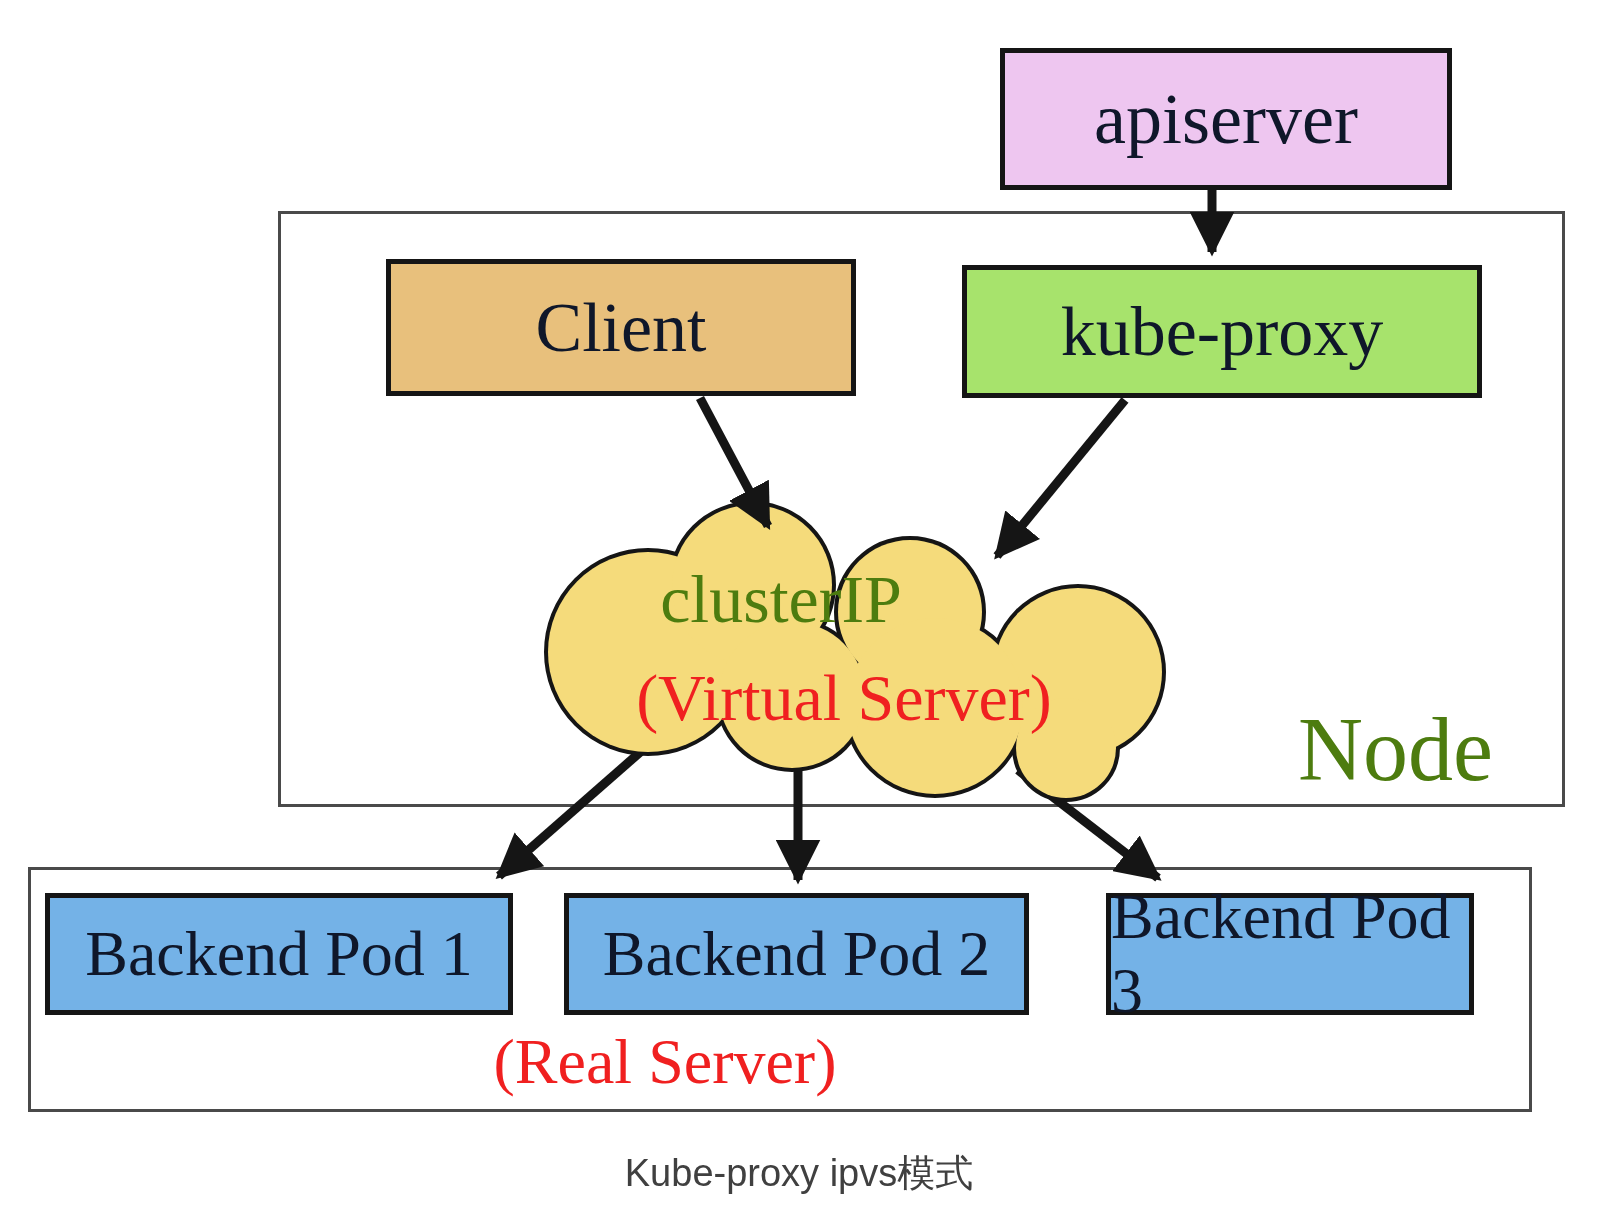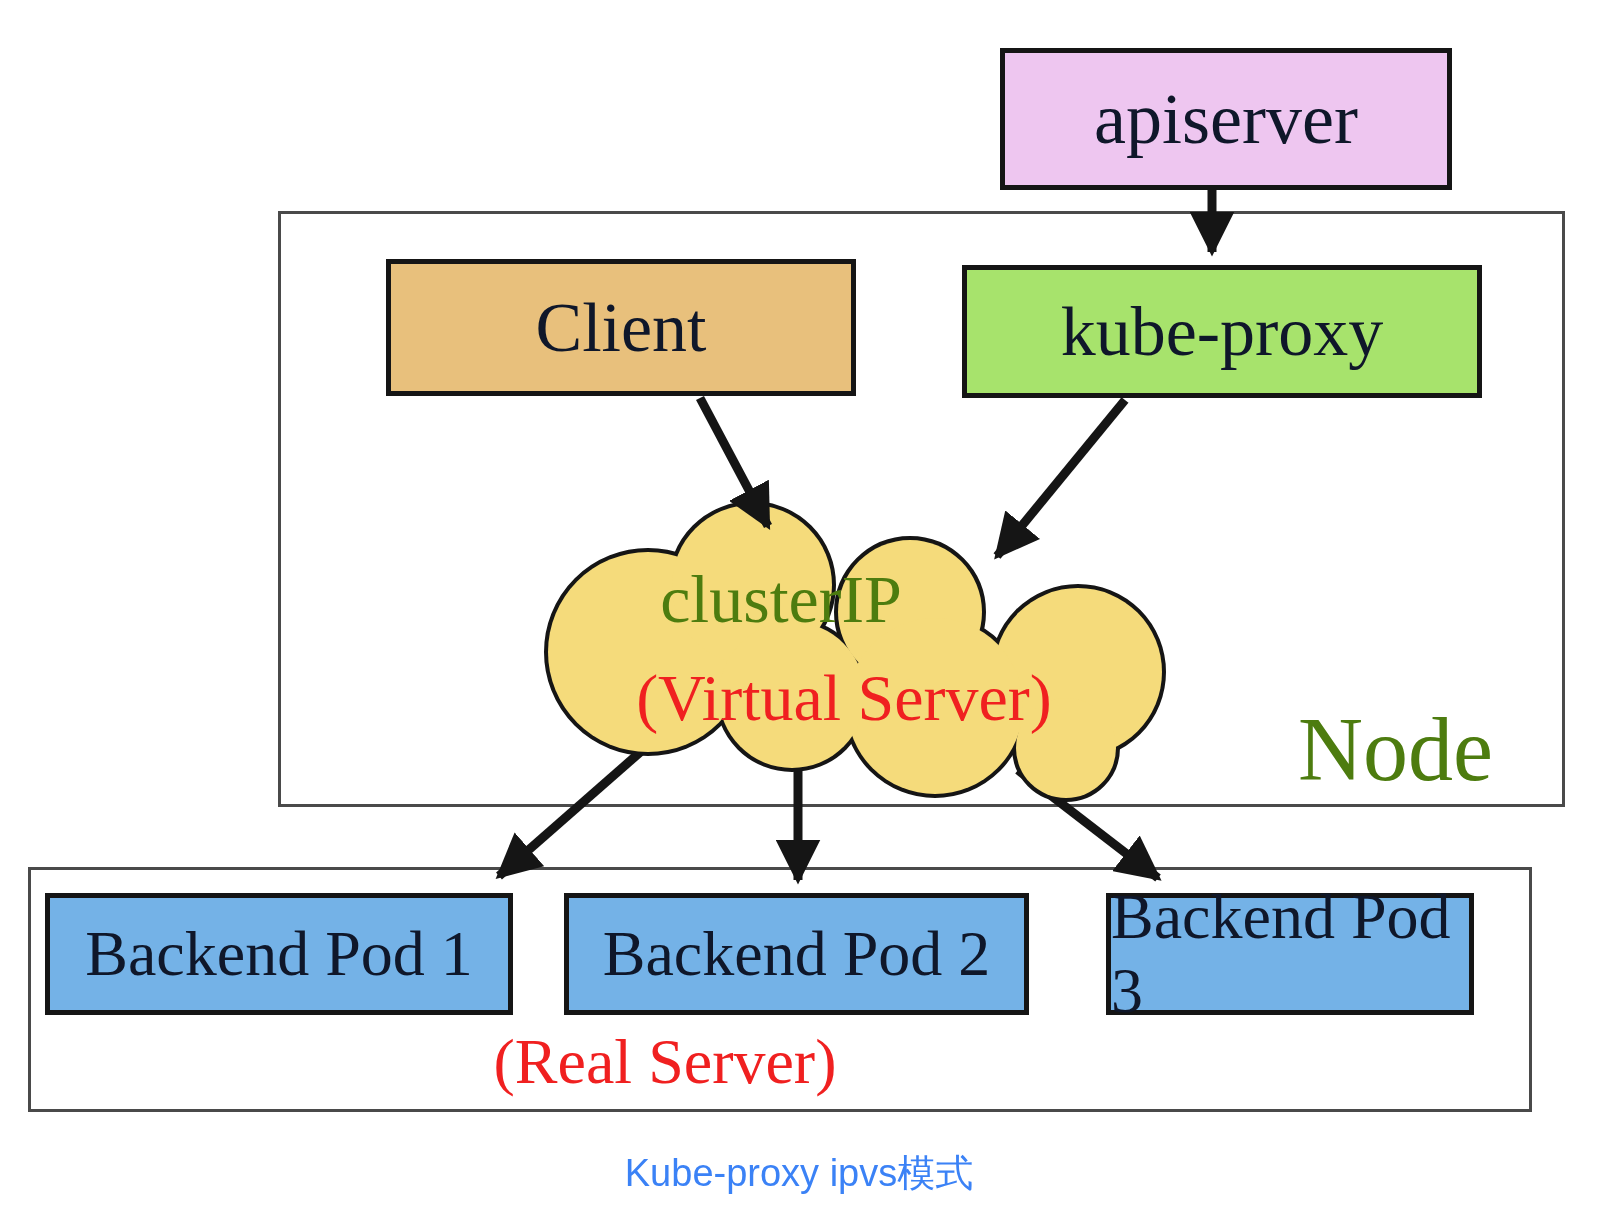--- a/index.html
+++ b/index.html
@@ -44,21 +44,21 @@
     position:absolute;z-index:4;
     text-align:center;color:#4d7c0f;
     white-space:nowrap;
   }
   .cluster-ip-lbl{left:531px;top:560px;width:500px;font-size:68px;}
   .virtual-server-lbl{left:544px;top:660px;width:600px;font-size:66px;color:#f02020;}
   .node-lbl{left:1278px;top:698px;width:235px;font-size:90px;}
   .real-server-lbl{left:28px;top:1025px;width:1274px;font-size:64px;color:#f02020;}
   .caption{
     left:0;top:1148px;width:1598px;
-    font-size:38px;color:#3b82f6;
+    font-size:38px;color:#404040;
     font-family:"Liberation Sans","DejaVu Sans",sans-serif;
   }
 </style>
 </head>
 <body>
 
 <div id="canvas">
 
   <div class="frame-box" style="left:278px;top:211px;width:1287px;height:596px;"></div>
   <div class="frame-box" style="left:28px;top:867px;width:1504px;height:245px;"></div>

